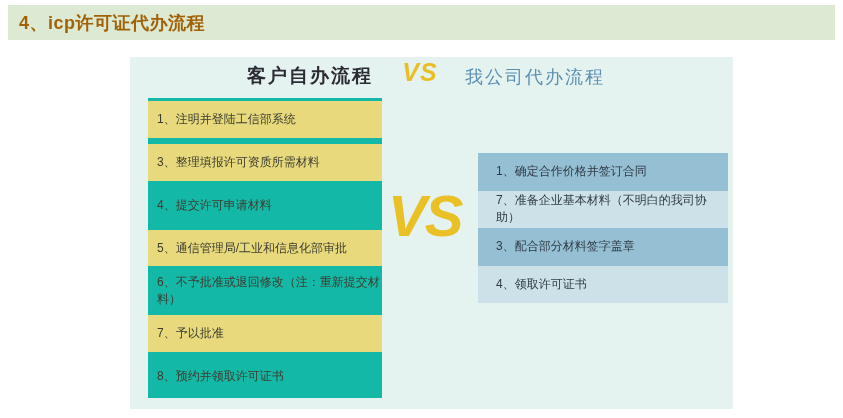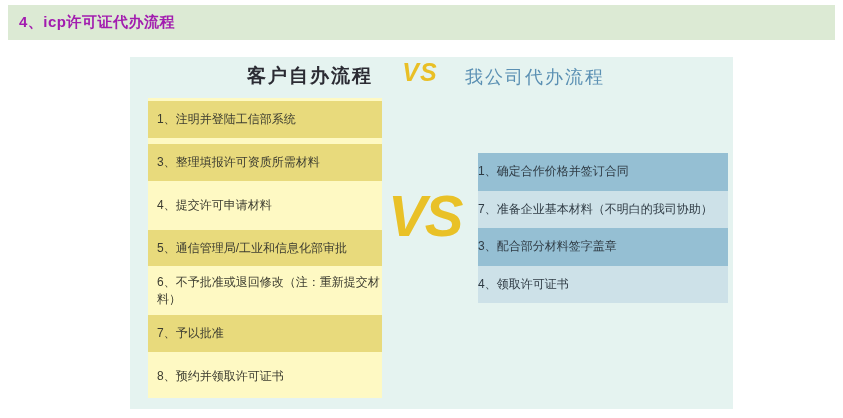--- a/index.html
+++ b/index.html
@@ -6,21 +6,21 @@
   html,body { width:843px; height:418px; background:#ffffff; overflow:hidden;
               font-family:"Liberation Sans","DejaVu Sans",sans-serif; }
   .stage { position:relative; width:843px; height:418px; background:#ffffff; }
 
   
   .heading-bar {
     position:absolute; left:8px; top:5px; width:827px; height:35px;
     background:#dcead4; display:flex; align-items:center;
   }
   .heading-bar .heading-text {
-    font-size:15px; font-weight:bold; color:#a21caf; padding-left:11px;
+    font-size:18px; font-weight:bold; color:#a16207; padding-left:11px;
     letter-spacing:0.5px;
   }
 
   
   .panel {
     position:absolute; left:130px; top:57px; width:603px; height:352px;
     background:#e5f3f0;
   }
 
   
@@ -36,21 +36,21 @@
   }
   .title-right {
     position:absolute; left:335px; top:8px; width:180px; text-align:left;
     font-family:"DejaVu Serif","Liberation Serif",serif;
     font-size:18px; color:#5b90b3; letter-spacing:2px;
   }
 
   
   .left-col {
     position:absolute; left:18px; top:41px; width:234px; height:300px;
-    background:#fef9c3; display:flex; flex-direction:column;
+    background:#14b8a6; display:flex; flex-direction:column;
   }
   .left-col .step {
     flex:1; display:flex; align-items:center;
     font-size:12px; color:#3c3c30; padding:3px 0;
   }
   .left-col .step .step-text { padding-left:9px; }
   .left-col .step.odd {
     background:#e8da7c; background-clip:content-box;
   }
 
@@ -63,21 +63,21 @@
 
   
   .right-col {
     position:absolute; left:348px; top:96px; width:250px; height:150px;
     display:flex; flex-direction:column;
   }
   .right-col .step {
     flex:1; display:flex; align-items:center;
     font-size:12px; color:#2f3b44;
   }
-  .right-col .step .step-text { }
+  .right-col .step .step-text { padding-left:18px; }
   .right-col .step.odd  { background:#95bfd3; }
   .right-col .step.even { background:#cde1e8; }
 </style>
 </head>
 <body>
 
 <div class="stage">
 
   <div class="heading-bar">
     <span class="heading-text">4、icp许可证代办流程</span>

